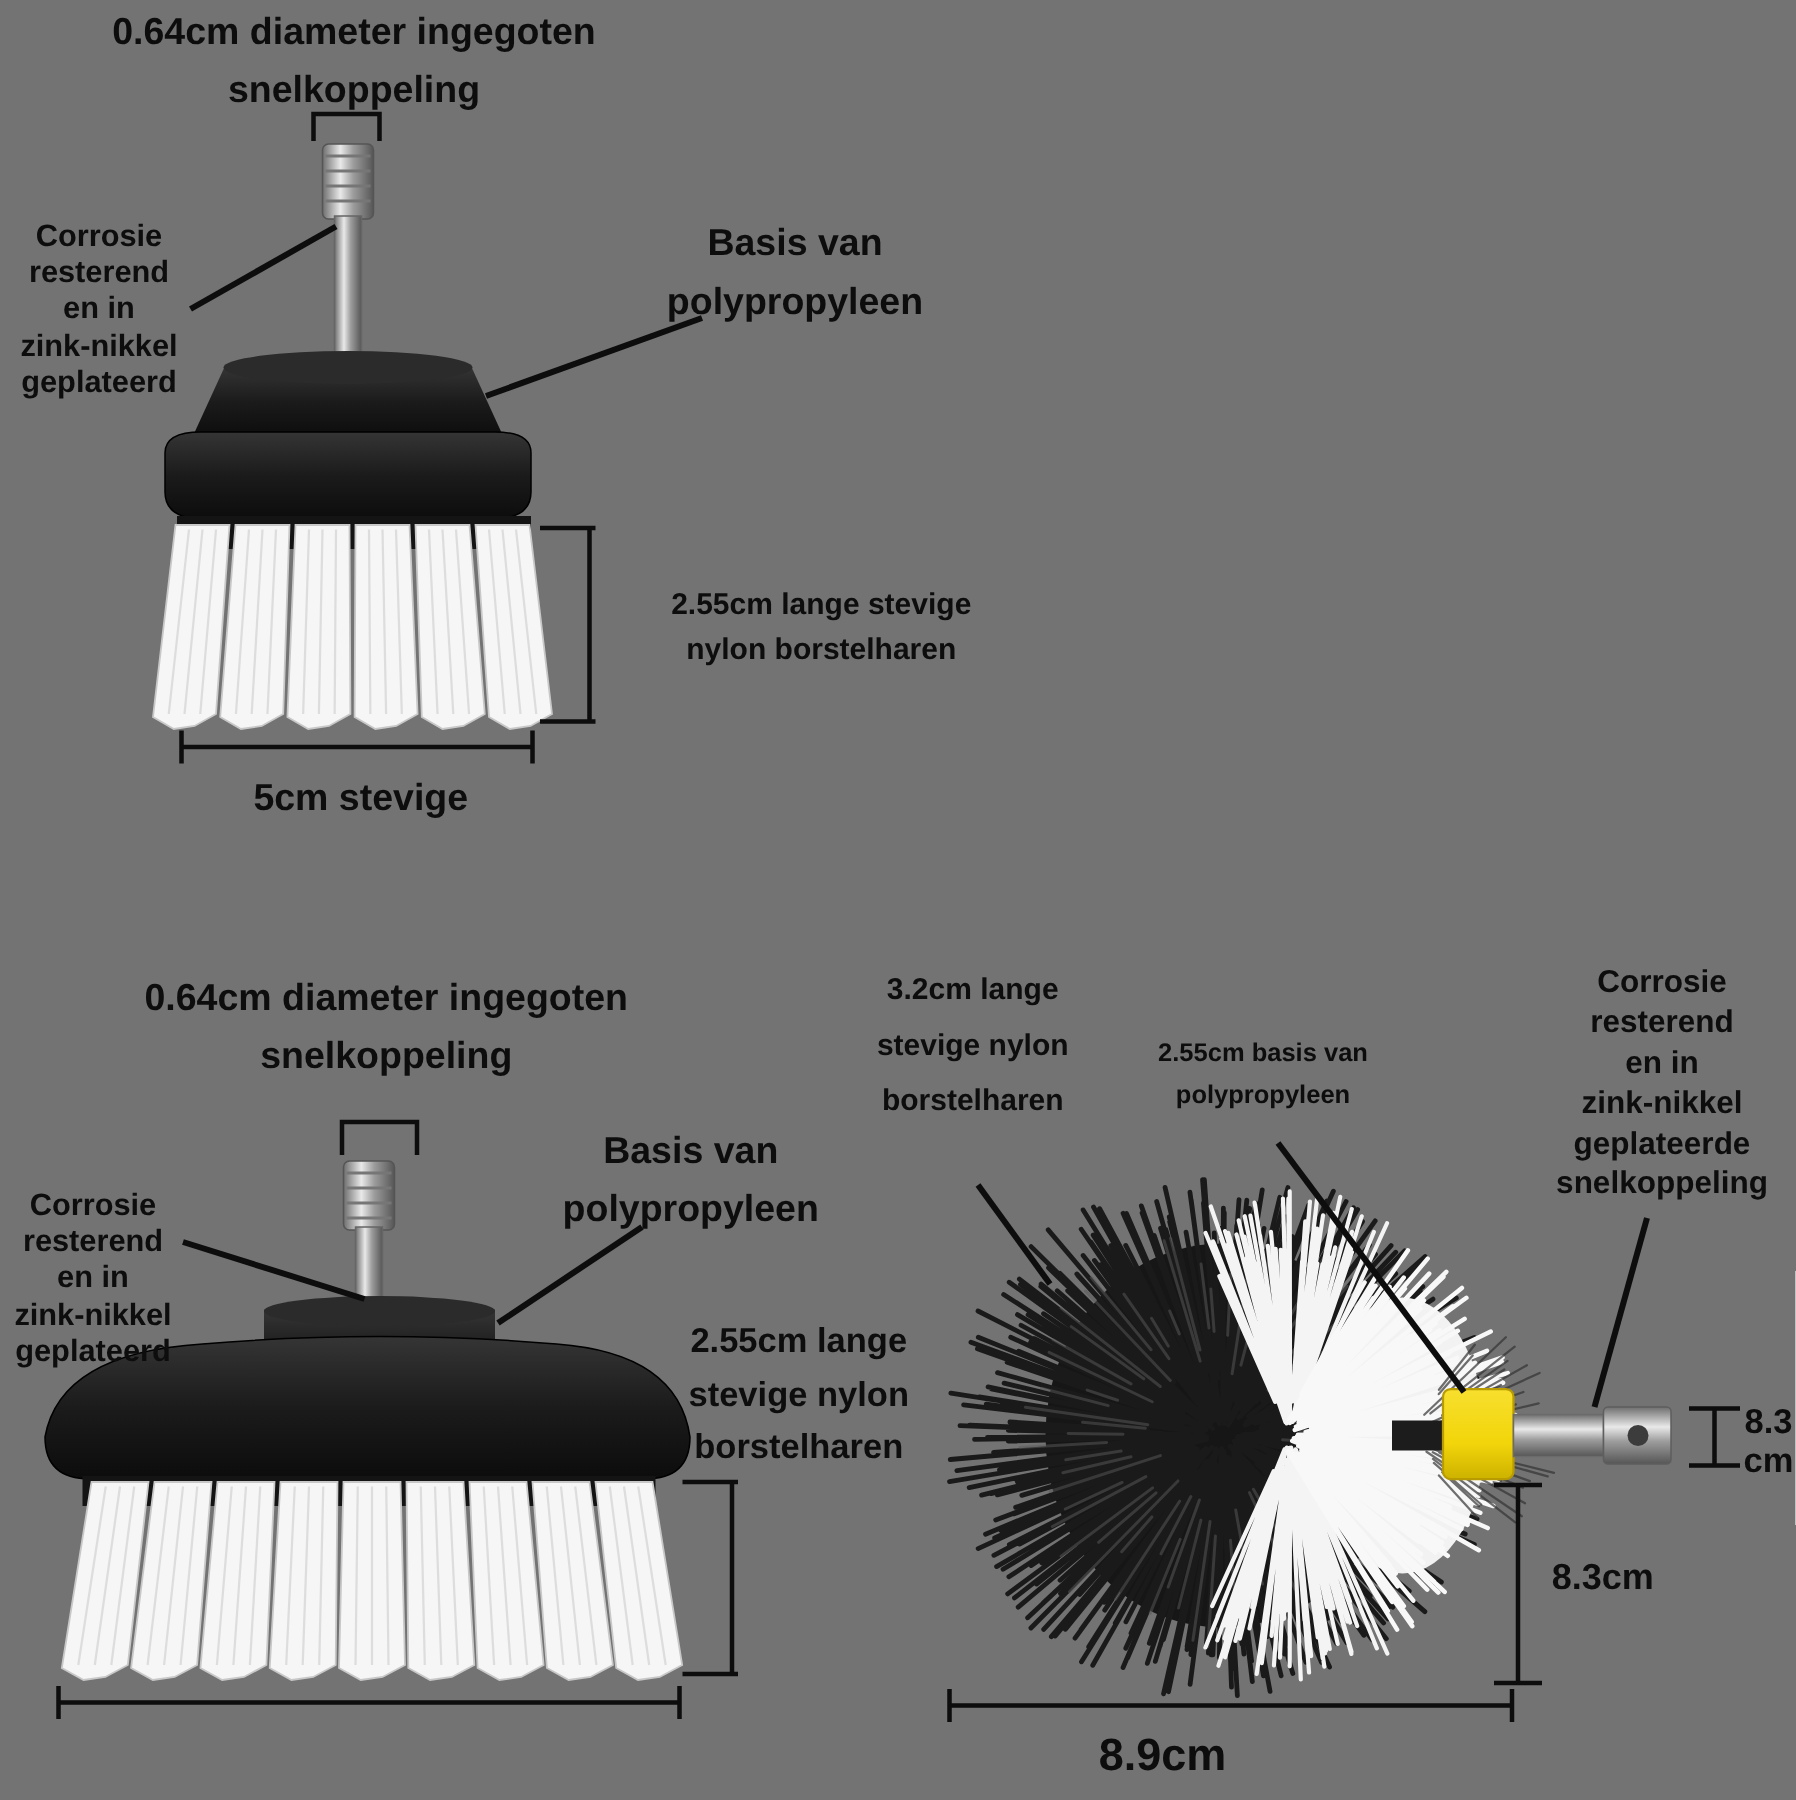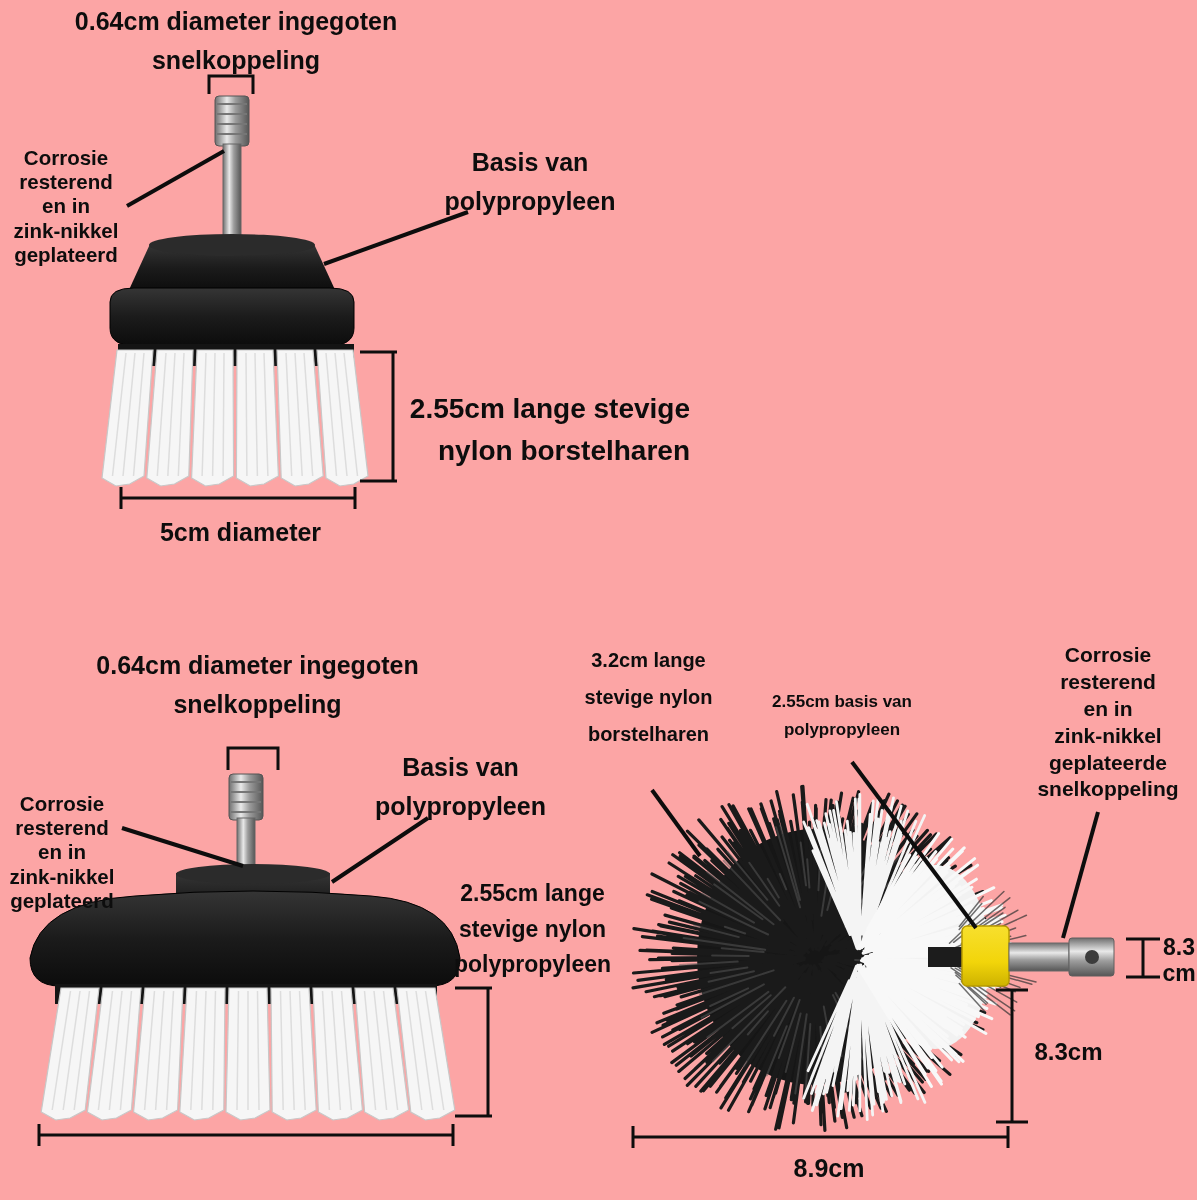--- a/index.html
+++ b/index.html
@@ -1,48 +1,48 @@
 <!DOCTYPE html>
 <html><head>
 <meta charset="utf-8">
 <style>
   * { margin:0; padding:0; box-sizing:border-box; }
   html,body { background:#ffffff; }
   #canvas {
     position:relative;
     width:1197px; height:1200px;
-    background:#fca5a5;
+    background:#737373;
     font-family:"Liberation Sans","DejaVu Sans",sans-serif;
     overflow:hidden;
     padding-left:44px;
   }
   #art { position:absolute; left:0; top:0; }
   .label {
     position:absolute;
     white-space:pre-line;
     text-align:center;
     font-weight:700;
     color:#0d0d0d;
   }
   .lb-top-coupling   { left:10px;  top:2px;    width:452px; font-size:25px; line-height:1.55; }
   .lb-top-corrosion  { left:6px;   top:146px;  width:120px; font-size:20.5px; line-height:1.18; }
   .lb-top-base       { left:425px; top:143px;  width:210px; font-size:25px; line-height:1.55; }
-  .lb-top-bristle    { left:405px; top:388px;  width:285px; font-size:28px; line-height:1.5;text-align:right; }
+  .lb-top-bristle    { left:405px; top:388px;  width:285px; font-size:20px; line-height:1.5; }
   .lb-top-diameter   { left:128px; top:518px;  width:225px; font-size:25px; }
   .lb-bl-coupling    { left:55px;  top:646px;  width:405px; font-size:25px; line-height:1.55; }
   .lb-bl-corrosion   { left:2px;   top:792px;  width:120px; font-size:20.5px; line-height:1.18; }
   .lb-bl-base        { left:358px; top:748px;  width:205px; font-size:25px; line-height:1.55; }
   .lb-bl-bristle     { left:445px; top:876px;  width:175px; font-size:23px; line-height:1.55; }
   .lb-bl-diameter    { left:132px; top:1152px; width:225px; font-size:25px; }
   .lb-br-bristle     { left:556px; top:642px;  width:185px; font-size:20px; line-height:1.85; }
   .lb-br-base        { left:722px; top:688px;  width:240px; font-size:17px; line-height:1.65; }
   .lb-br-corrosion   { left:1022px;top:642px;  width:172px; font-size:21px; line-height:1.28; }
   .lb-br-shank       { left:1158px;top:934px;  width:42px;  font-size:23px; line-height:1.15; }
   .lb-br-height      { left:1026px;top:1038px; width:85px;  font-size:24px; text-align:center; }
-  .lb-br-width       { left:774px; top:1154px; width:110px; font-size:25px; }
+  .lb-br-width       { left:720px; top:1154px; width:110px; font-size:30px; }
 </style>
 </head>
 <body>
 
 <div id="canvas">
 
   <svg id="art" width="1197" height="1200" viewBox="0 0 1197 1200">
     <defs>
       <linearGradient id="metalV" x1="0" y1="0" x2="1" y2="0">
         <stop offset="0" stop-color="#6e6e6e"></stop>
@@ -206,34 +206,34 @@
 snelkoppeling</div>
   <div class="label lb-top-corrosion">Corrosie
 resterend
 en in
 zink-nikkel
 geplateerd</div>
   <div class="label lb-top-base">Basis van
 polypropyleen</div>
   <div class="label lb-top-bristle">2.55cm lange stevige
 nylon borstelharen</div>
-  <div class="label lb-top-diameter">5cm diameter</div>
+  <div class="label lb-top-diameter">5cm stevige</div>
 
   <div class="label lb-bl-coupling">0.64cm diameter ingegoten
 snelkoppeling</div>
   <div class="label lb-bl-corrosion">Corrosie
 resterend
 en in
 zink-nikkel
 geplateerd</div>
   <div class="label lb-bl-base">Basis van
 polypropyleen</div>
   <div class="label lb-bl-bristle">2.55cm lange
 stevige nylon
-polypropyleen</div>
+borstelharen</div>
 
   <div class="label lb-br-bristle">3.2cm lange
 stevige nylon
 borstelharen</div>
   <div class="label lb-br-base">2.55cm basis van
 polypropyleen</div>
   <div class="label lb-br-corrosion">Corrosie
 resterend
 en in
 zink-nikkel

